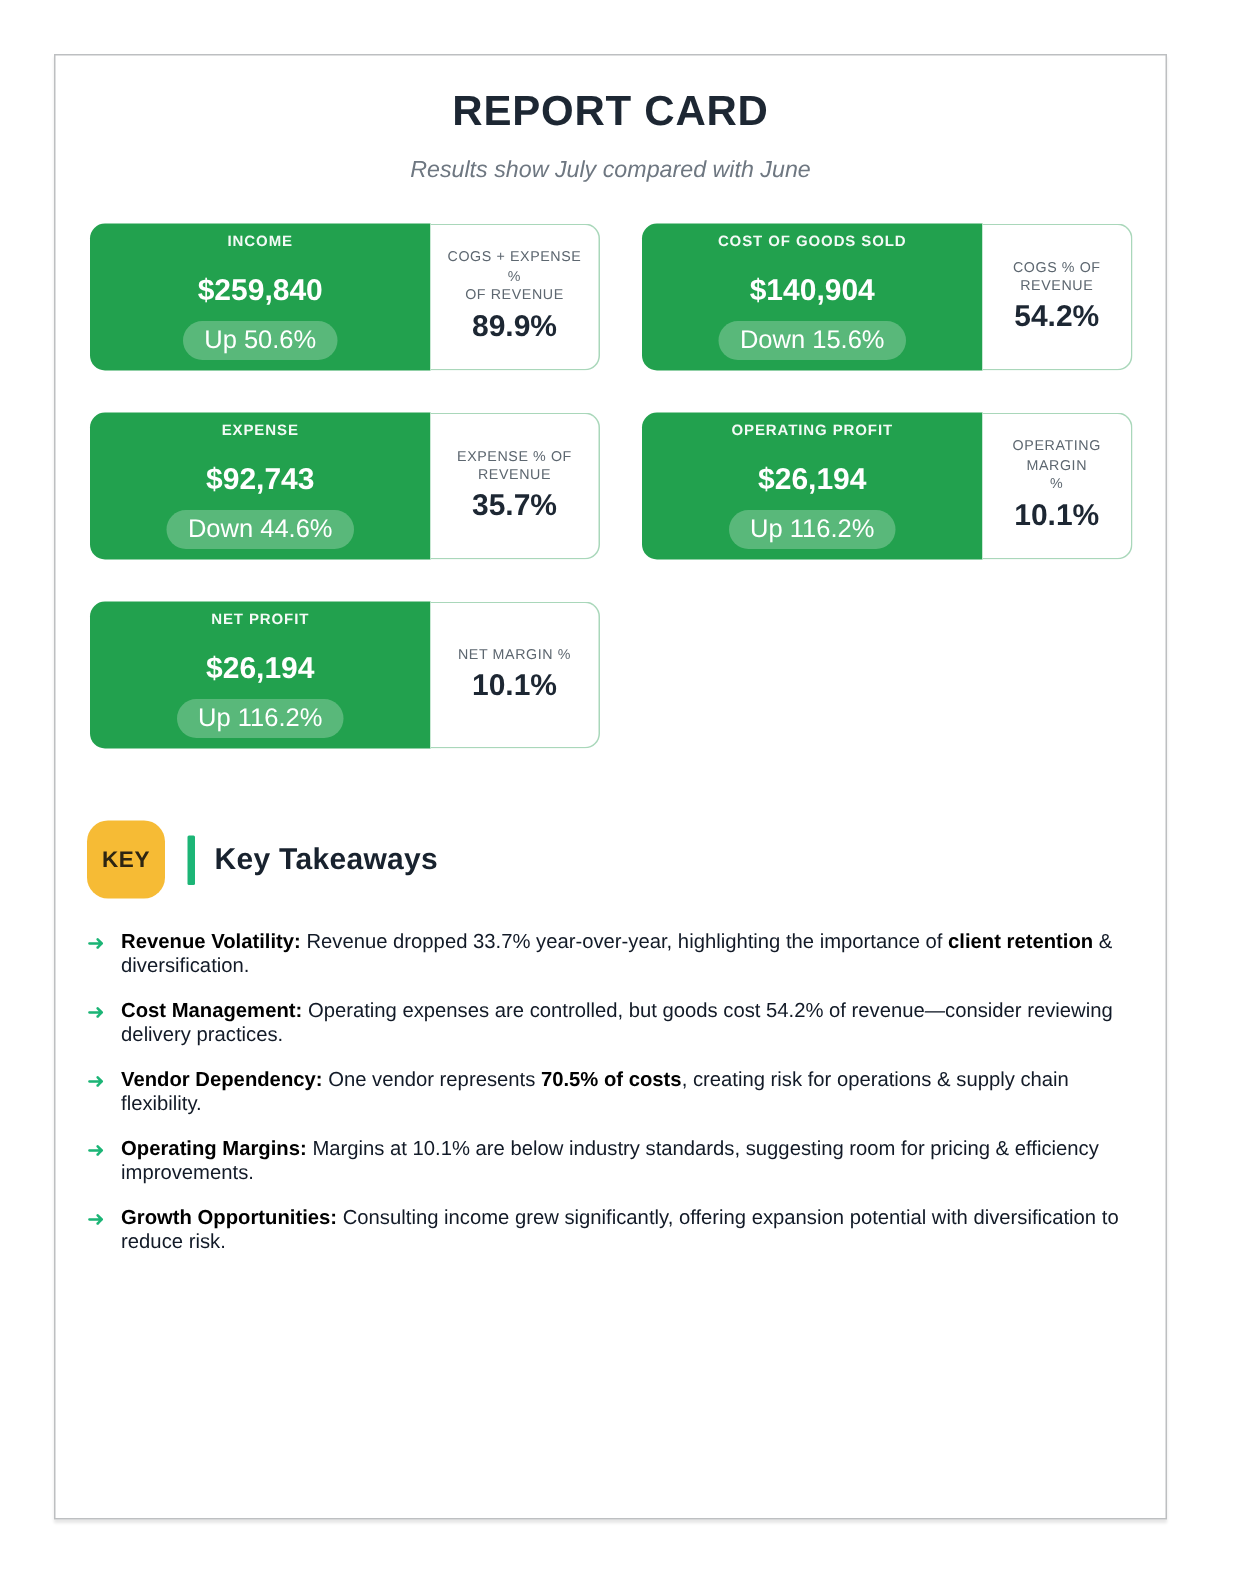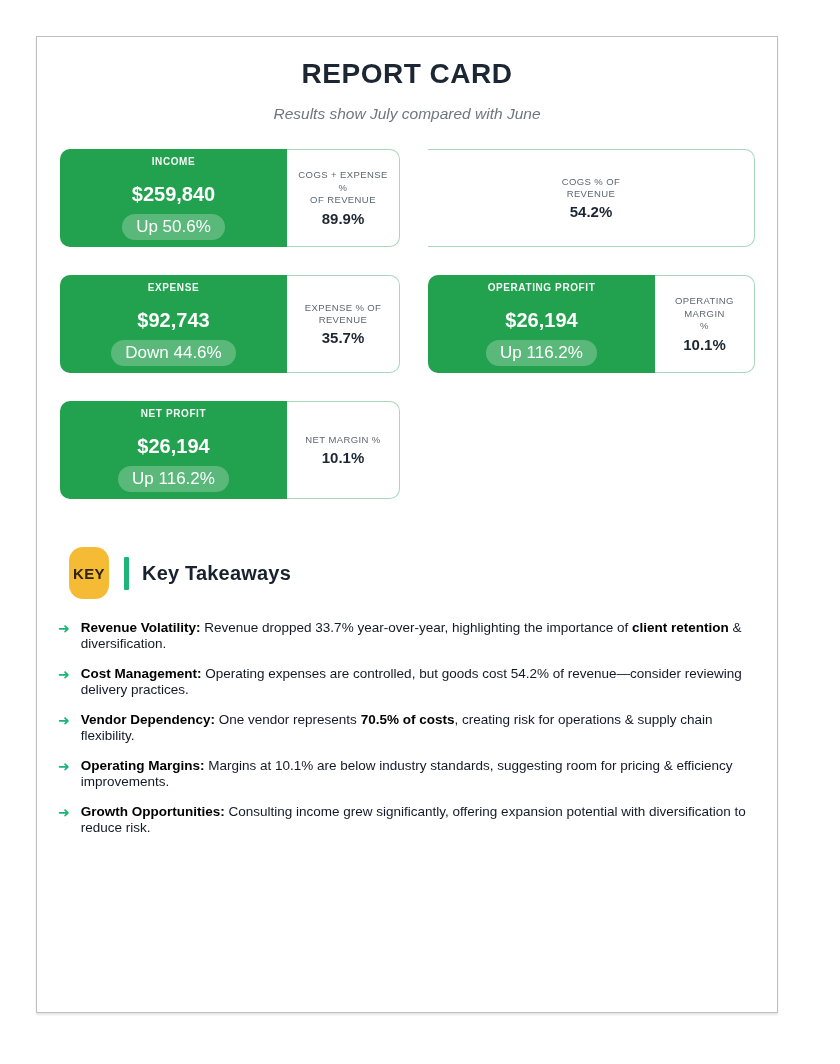--- a/index.html
+++ b/index.html
@@ -12,32 +12,32 @@
 
   
   .kpi-grid{margin:26px 22px 0 23px;display:grid;grid-template-columns:340px 1fr;column-gap:17px;row-gap:14px;gap:28px;}
   .kpi-card{height:98px;display:flex;}
   .kpi-main{flex:0 0 227px;background:var(--green);border-radius:10px 0 0 10px;display:flex;flex-direction:column;align-items:center;justify-content:center;color:#fff;}
   .kpi-label{font-size:10px;font-weight:bold;letter-spacing:.6px;color:rgba(255,255,255,.95);}
   .kpi-value{font-size:20px;font-weight:bold;margin-top:16px;}
   .kpi-pill{margin-top:8px;font-size:17px;padding:3px 14px;border-radius:999px;background:rgba(255,255,255,.25);color:#fff;}
   .kpi-side{flex:1;box-sizing:border-box;border:1px solid #a9d7ba;border-left:none;border-radius:0 10px 10px 0;background:#fff;display:flex;flex-direction:column;align-items:center;justify-content:center;text-align:center;padding:0 6px;}
   .side-label{font-size:9.5px;color:#5d6770;letter-spacing:.4px;line-height:1.3;white-space:pre-line;}
-  .side-value{font-size:15px;font-weight:bold;color:var(--navy);margin-top:3px;}
+  .side-value{font-size:20px;font-weight:bold;color:var(--navy);margin-top:3px;}
 
   .solid-pair{display:flex;gap:10px;height:98px;}
   .solid-card{flex:1;border-radius:9px;display:flex;flex-direction:column;align-items:center;justify-content:center;color:#fff;}
   .solid-card.red{background:var(--red);}
   .solid-card.orange{background:var(--orange);}
   .solid-card .kpi-pill{background:rgba(255,255,255,.30);}
 
   
   .takeaways{margin:48px 20px 0 21px;}
   .tk-header{display:flex;align-items:center;}
-  .key-badge{width:40px;height:52px;border-radius:14px;background:var(--yellow);display:flex;align-items:center;justify-content:center;font-size:15px;font-weight:bold;letter-spacing:.4px;color:#2d2512;margin-left:11px;}
+  .key-badge{width:52px;height:52px;border-radius:14px;background:var(--yellow);display:flex;align-items:center;justify-content:center;font-size:15px;font-weight:bold;letter-spacing:.4px;color:#2d2512;}
   .accent-bar{width:5px;height:33px;background:var(--teal);margin-left:15px;border-radius:1px;}
   .tk-title{font-size:20px;font-weight:bold;color:#18222e;margin-left:13px;letter-spacing:.2px;}
   .tk-list{margin-top:21px;}
   .tk-item{display:flex;margin-bottom:14px;}
   .bullet-arrow{flex:0 0 auto;color:var(--teal);font-size:14px;line-height:16px;margin-right:11px;font-weight:bold;}
   .tk-text{font-size:13.5px;line-height:16px;color:#121a27;max-width:678px;}
   .tk-text b{color:#000000;}
 </style>
 </head>
 <body>
@@ -56,20 +56,25 @@
         <div class="kpi-pill">Up 50.6%</div>
       </div>
       <div class="kpi-side">
         <div class="side-label">COGS + EXPENSE %
 OF REVENUE</div>
         <div class="side-value">89.9%</div>
       </div>
     </div>
 
     <div class="kpi-card">
+      <div class="kpi-main">
+        <div class="kpi-label">COST OF GOODS SOLD</div>
+        <div class="kpi-value">$140,904</div>
+        <div class="kpi-pill">Down 15.6%</div>
+      </div>
       <div class="kpi-side">
         <div class="side-label">COGS % OF
 REVENUE</div>
         <div class="side-value">54.2%</div>
       </div>
     </div>
 
     <div class="kpi-card">
       <div class="kpi-main">
         <div class="kpi-label">EXPENSE</div>

